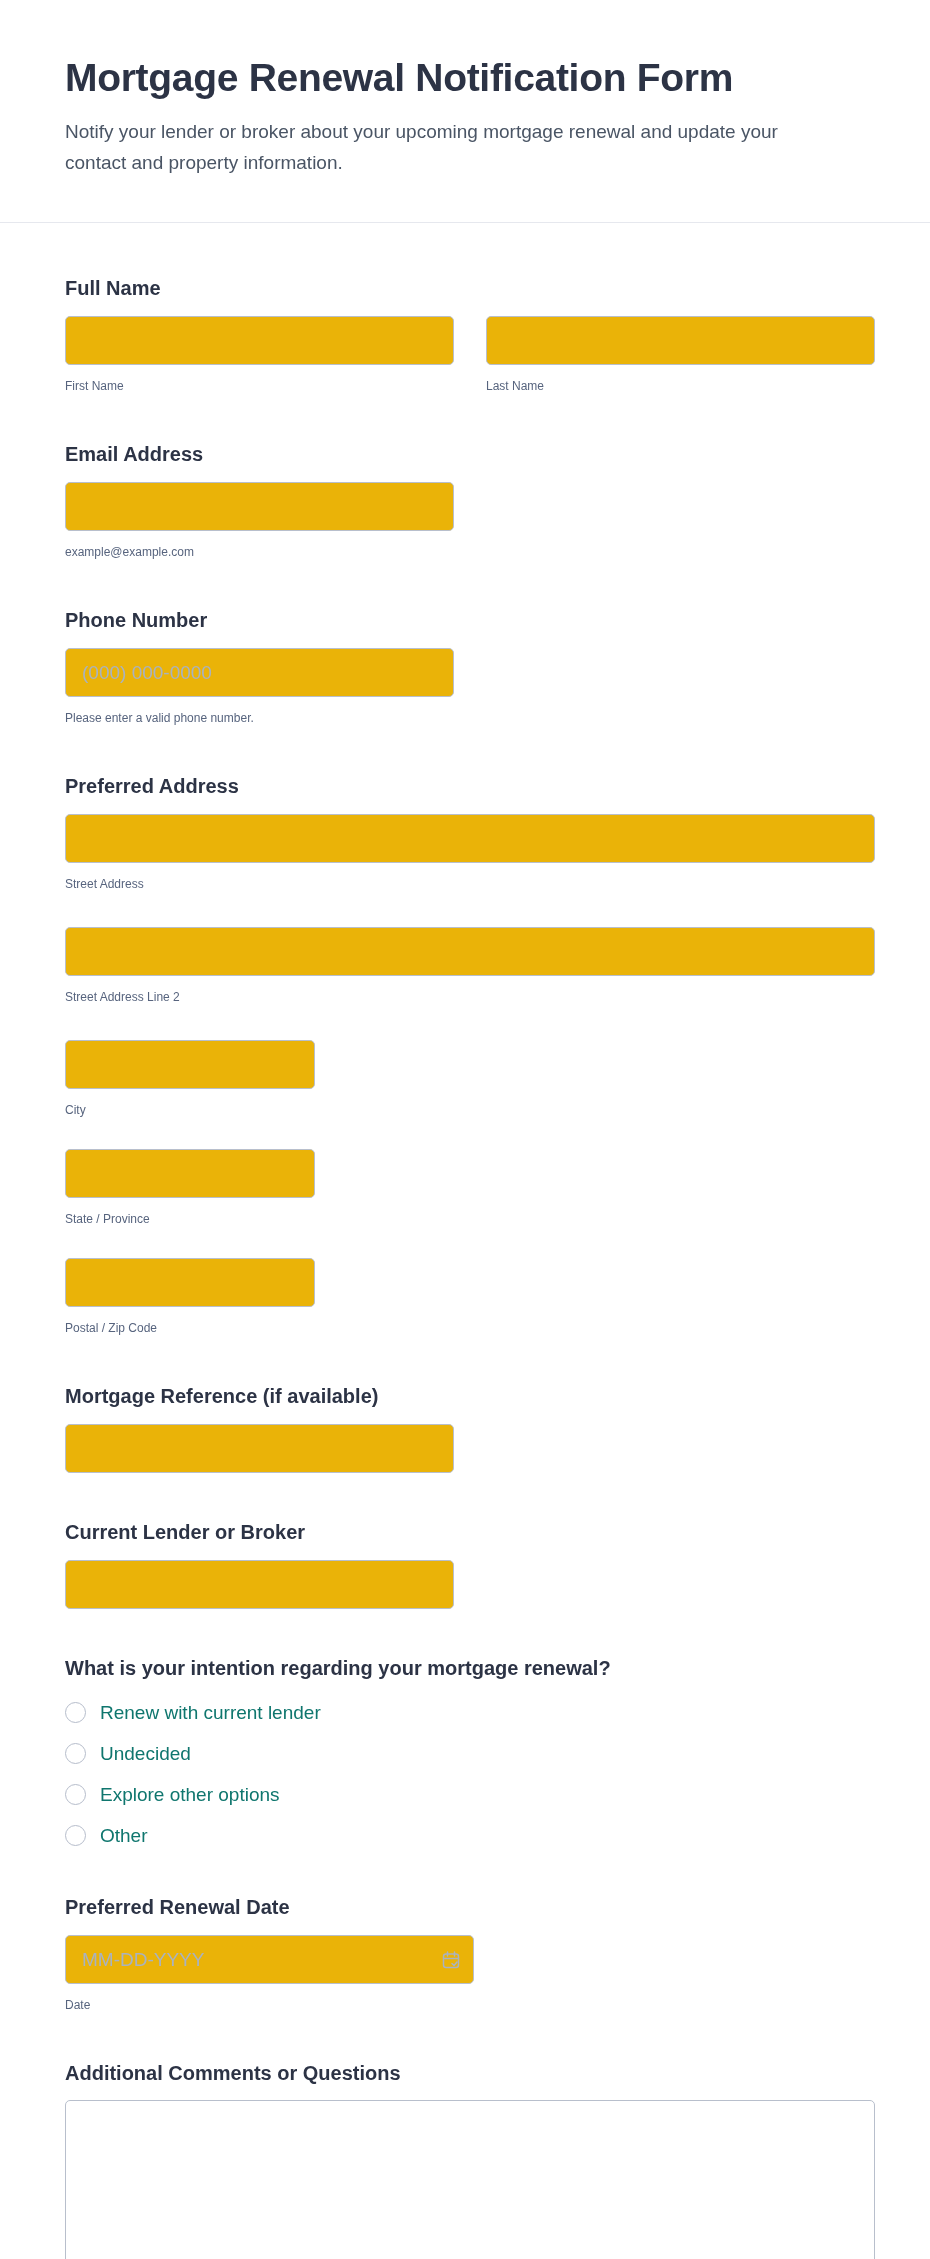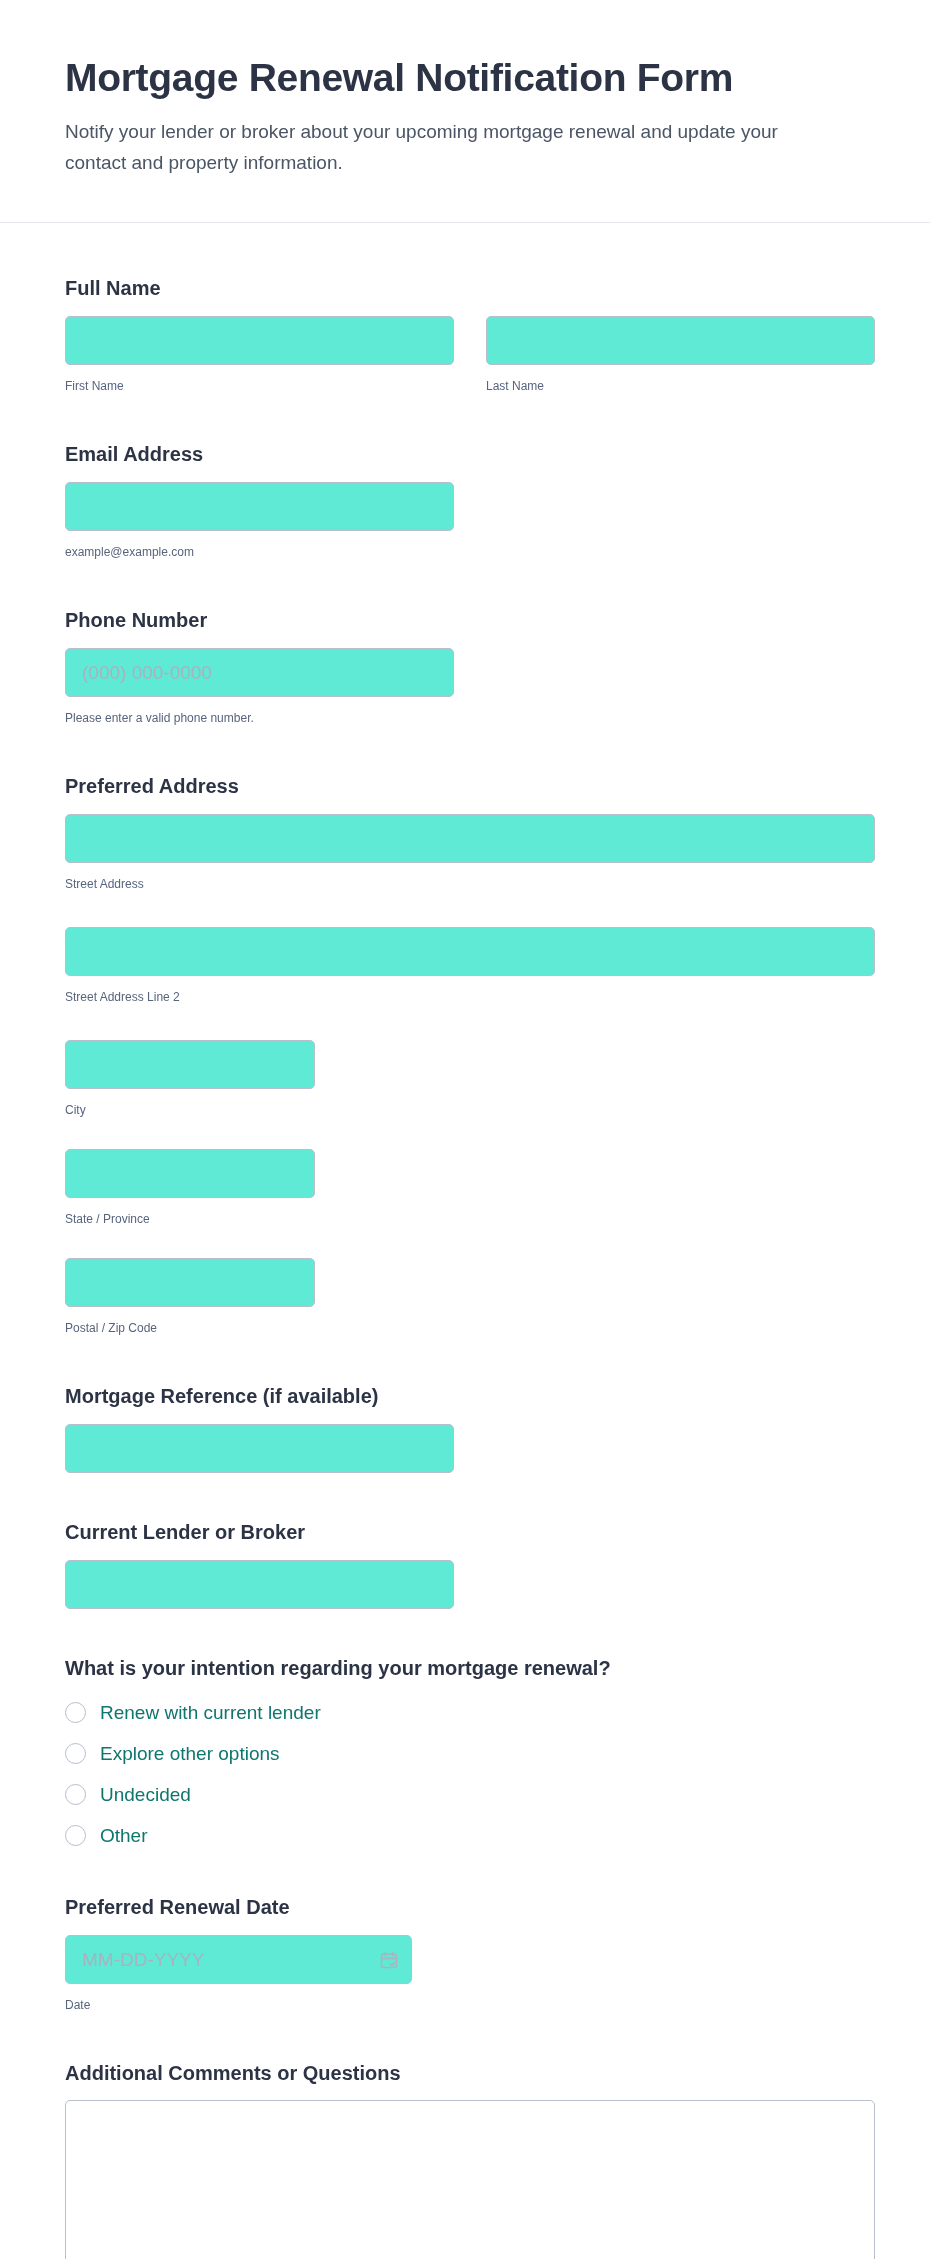--- a/index.html
+++ b/index.html
@@ -46,21 +46,21 @@
     line-height: 26px;
     font-weight: 600;
     color: #2c3345;
     margin: 0 0 15px 0;
   }
   .input {
     display: block;
     height: 49px;
     border: 1px solid #b8bfcc;
     border-radius: 5px;
-    background: #5eead4;
+    background: #eab308;
     font-family: "Liberation Sans", sans-serif;
     font-size: 19px;
     color: #2c3345;
     padding: 0 16px;
     outline: none;
     width: 100%;
   }
   .input::placeholder, textarea::placeholder { color: #a9b2c0; opacity: 1; }
   .sublabel {
     font-size: 12px;
@@ -90,21 +90,21 @@
     border-radius: 50%;
     background: #fff;
     margin: 0;
     flex: 0 0 auto;
     cursor: pointer;
   }
   .radio-label { font-size: 19px; line-height: 23px; color: #0f766e; font-weight: 400; }
   .radio-group { margin-bottom: 47px; }
 
   
-  .date-wrap { position: relative; width: 347px; }
+  .date-wrap { position: relative; width: 409px; }
   .date-wrap .input { padding-right: 44px; }
   .cal-icon {
     position: absolute;
     right: 13px;
     top: 50%;
     transform: translateY(-50%);
     width: 20px; height: 20px;
     cursor: pointer;
   }
 
@@ -230,26 +230,26 @@
     <div class="radio-group">
       <div class="field-label">What is your intention regarding your mortgage renewal?</div>
 
       <label class="radio-row">
         <input type="radio" name="intention" class="radio-circle" style="">
         <span class="radio-label">Renew with current lender</span>
       </label>
 
       <label class="radio-row">
         <input type="radio" name="intention" class="radio-circle" style="">
+        <span class="radio-label">Undecided</span>
+      </label>
+
+      <label class="radio-row">
+        <input type="radio" name="intention" class="radio-circle" style="">
         <span class="radio-label">Explore other options</span>
-      </label>
-
-      <label class="radio-row">
-        <input type="radio" name="intention" class="radio-circle" style="">
-        <span class="radio-label">Undecided</span>
       </label>
 
       <label class="radio-row">
         <input type="radio" name="intention" class="radio-circle" style="">
         <span class="radio-label">Other</span>
       </label>
     </div>
 
     <div class="field">
       <div class="field-label">Preferred Renewal Date</div>

